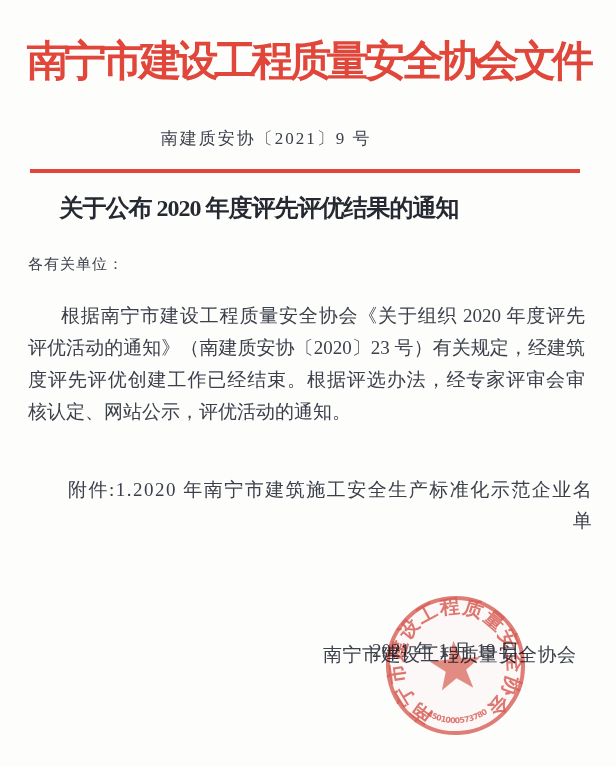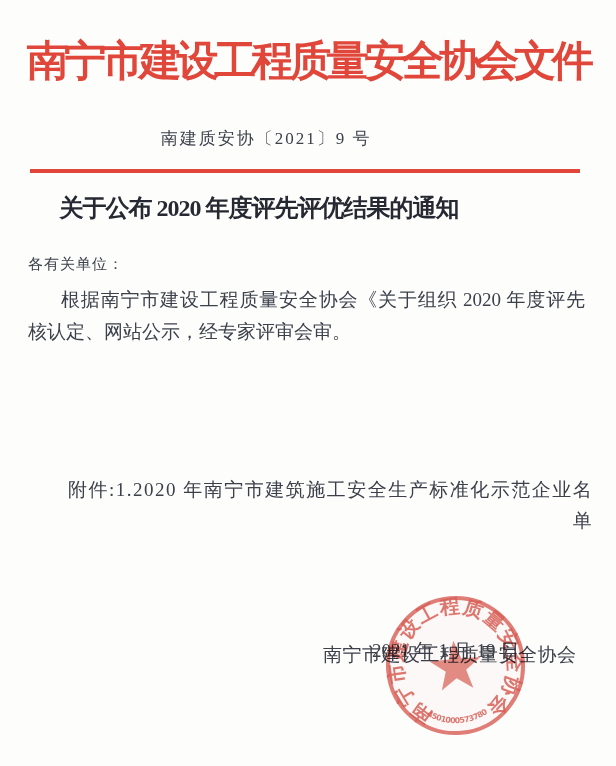--- a/index.html
+++ b/index.html
@@ -107,22 +107,24 @@
 
   <div class="doc-number">南建质安协〔2021〕9 号</div>
 
   <div class="red-line"></div>
 
   <div class="notice-title">关于公布 2020 年度评先评优结果的通知</div>
 
   <div class="salutation">各有关单位：</div>
 
   <div class="paragraph">
-      <div class="p-line stretch" style="padding-left: 33px;">根据南宁市建设工程质量安全协会《关于组织 2020 年度评先</div>
-      <div class="p-line">核认定、网站公示，经专家评审会审。</div>
+      <div class="p-line stretch" style="padding-left: 33px; margin-top: 16px;">根据南宁市建设工程质量安全协会《关于组织 2020 年度评先</div>
+      <div class="p-line stretch">评优活动的通知》（南建质安协〔2020〕23 号）有关规定，经建筑</div>
+      <div class="p-line stretch">度评先评优创建工作已经结束。根据评选办法，经专家评审会审</div>
+      <div class="p-line">核认定、网站公示，评优活动的通知。</div>
     </div>
 
   <div class="attachments">
       <div class="att-line">附件:1.2020 年南宁市建筑施工安全生产标准化示范企业名</div>
       <div class="att-line" style="padding-left: 43px;">单</div>
     </div>
 
   <div class="sig-org">南宁市建设工程质量安全协会</div>
 
   <div class="sig-date">2021 年 1 月 19 日</div>

